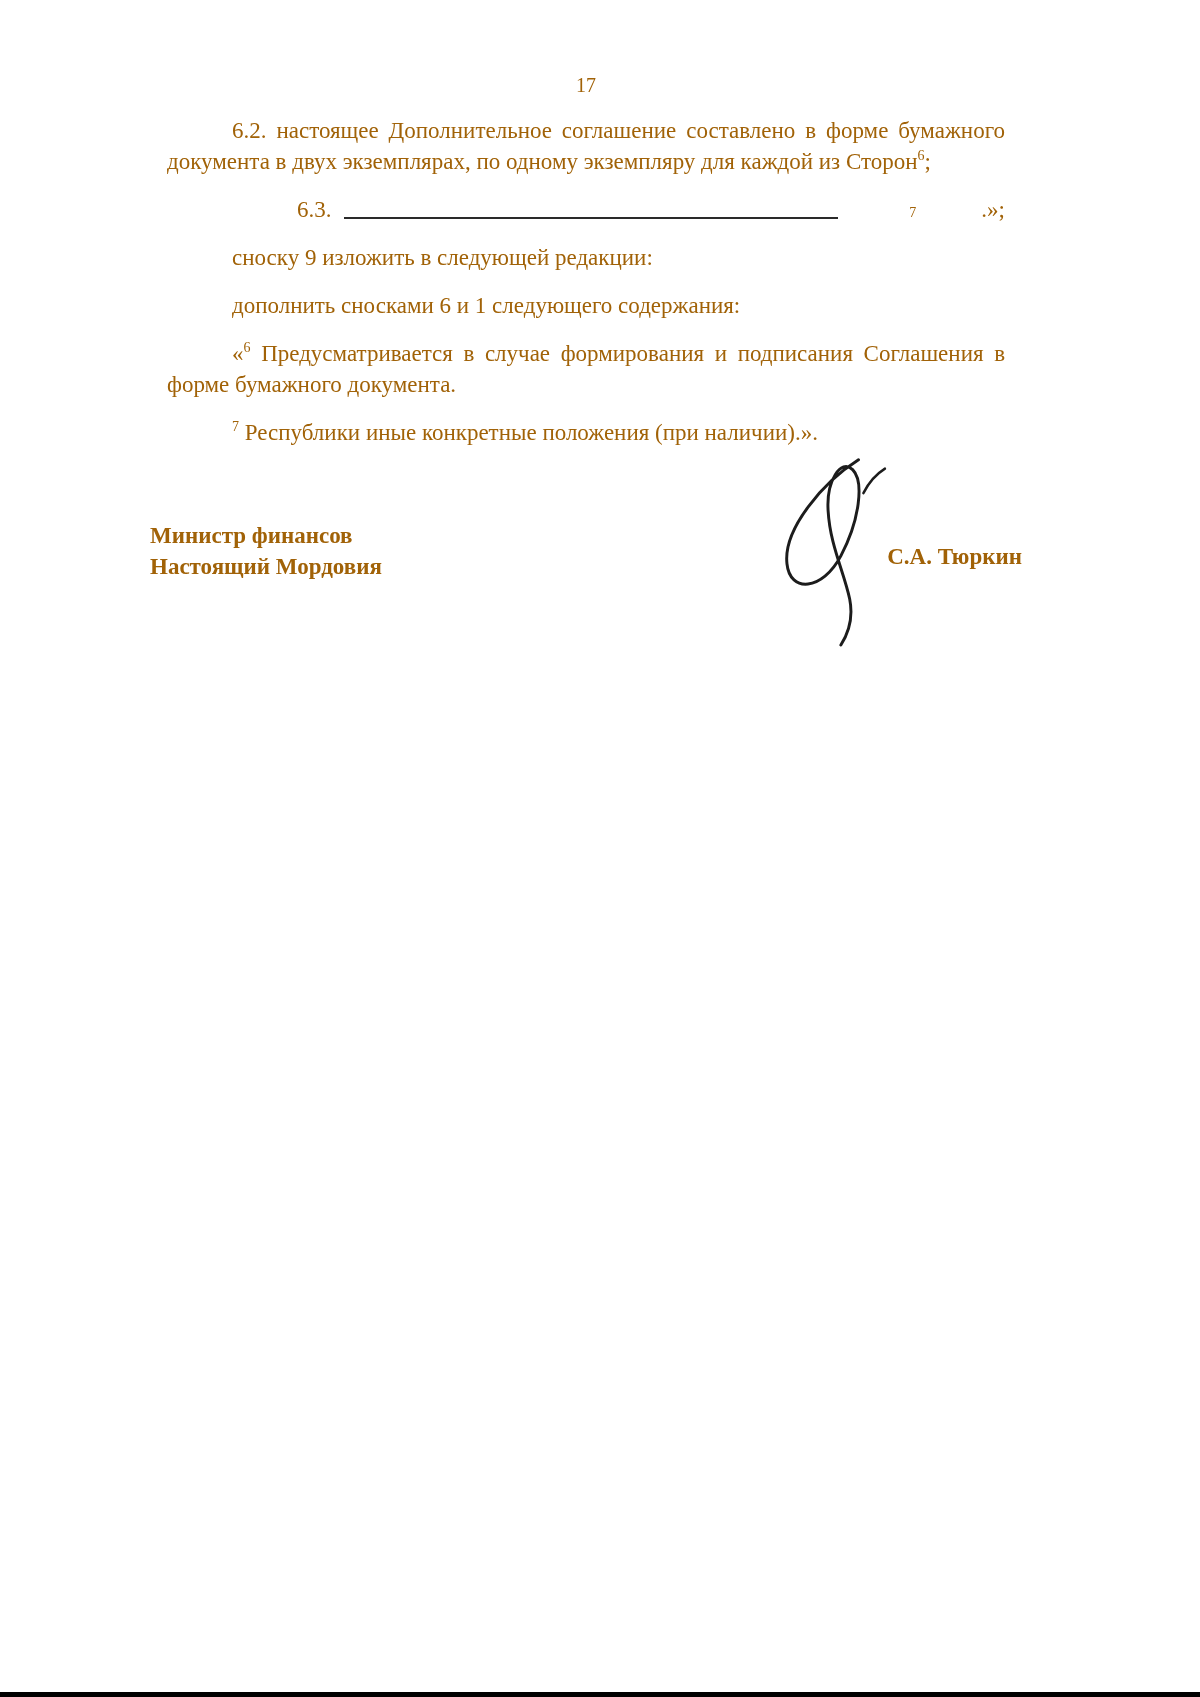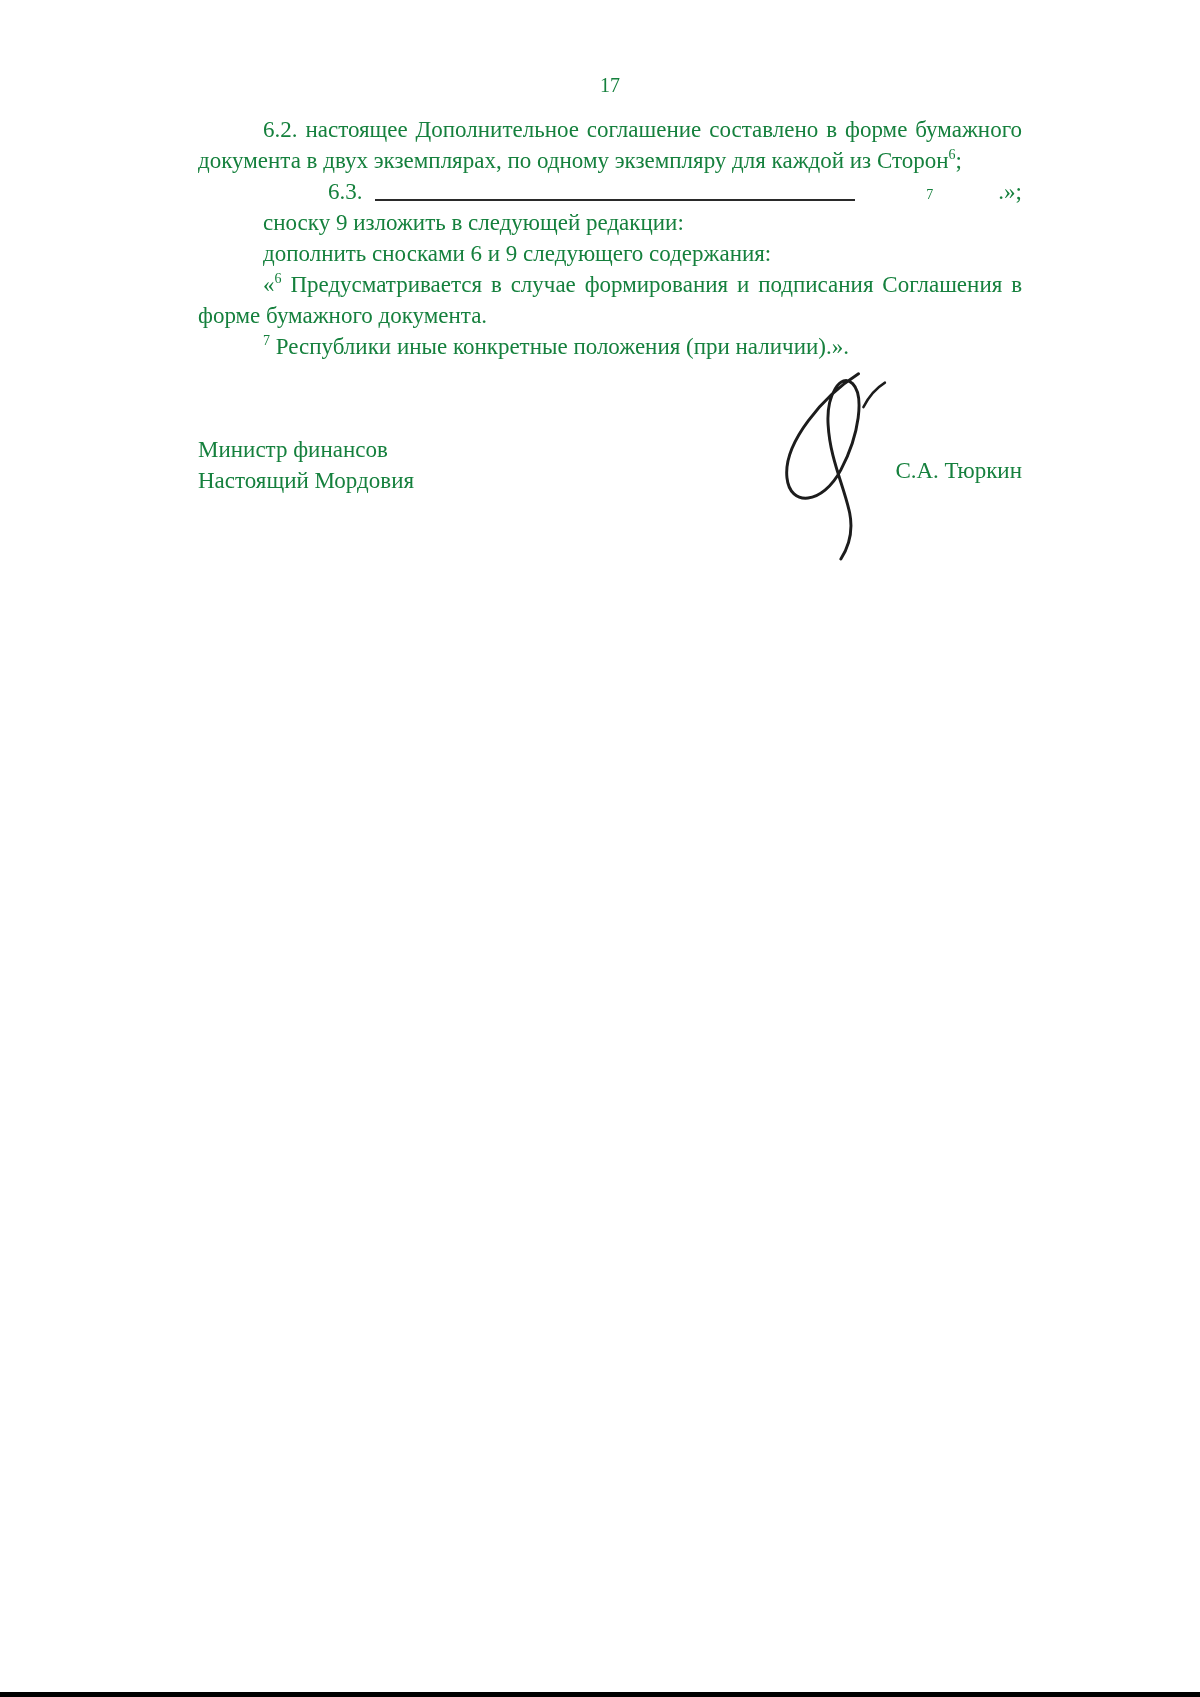--- a/index.html
+++ b/index.html
@@ -5,36 +5,35 @@
   * { margin: 0; padding: 0; box-sizing: border-box; }
   html, body { background: #ffffff; }
   .page {
     position: relative;
     width: 1200px;
     height: 1697px;
     margin: 0 auto;
     background: #ffffff;
     overflow: hidden;
     font-family: "Liberation Serif", serif;
-    color: #15803d;
+    color: #a16207;
     font-size: 23px;
     line-height: 31px;
-    padding-left: 48px;
   }
   .content { padding: 72px 178px 0 150px; }
   .page-number {
     text-align: center;
     font-size: 20px;
     line-height: 26px;
     margin-bottom: 16px;
   }
   p.para {
     text-align: justify;
     text-indent: 65px;
-    margin: 0;
+    margin: 17px;
   }
   sup {
     font-size: 14px;
     line-height: 0;
     vertical-align: super;
   }
   .line63 {
     display: flex;
     align-items: baseline;
     margin: 0;
@@ -46,21 +45,21 @@
     height: 2px;
     border-bottom: 2px solid #2a2a2a;
     align-self: flex-end;
     margin: 0 6px 6px 12px;
   }
   .line63 .tail { white-space: pre; }
   .sig-row {
     display: flex;
     justify-content: space-between;
     margin-top: 72px;
-    font-weight: normal;
+    font-weight: bold;
     position: relative;
   }
   .sig-left div { line-height: 31px; }
   .sig-right {
     position: relative;
     width: 320px;
     text-align: right;
   }
   .sig-name { margin-top: 21px; line-height: 31px; }
   .sig-svg {
@@ -92,21 +91,21 @@
     <p class="para line63">
       <span class="label">6.3.</span>
       <span class="blank-line"></span>
       <sup>7</sup>
         <span class="tail">.»;</span>
     </p>
 
     <p class="para">сноску 9 изложить в следующей редакции:</p>
 
 
-    <p class="para">дополнить сносками 6 и 9 следующего содержания:</p>
+    <p class="para">дополнить сносками 6 и 1 следующего содержания:</p>
 
     <p class="para"><span>«</span><sup>6</sup> <span>Предусматривается в случае формирования и подписания Соглашения в форме бумажного документа.</span></p>
 
     <p class="para"><sup>7</sup> <span>Республики иные конкретные положения (при наличии).».</span></p>
 
 
     <div class="sig-row">
       <div class="sig-left">
         <div>Министр финансов</div>
         <div>Настоящий Мордовия</div>

